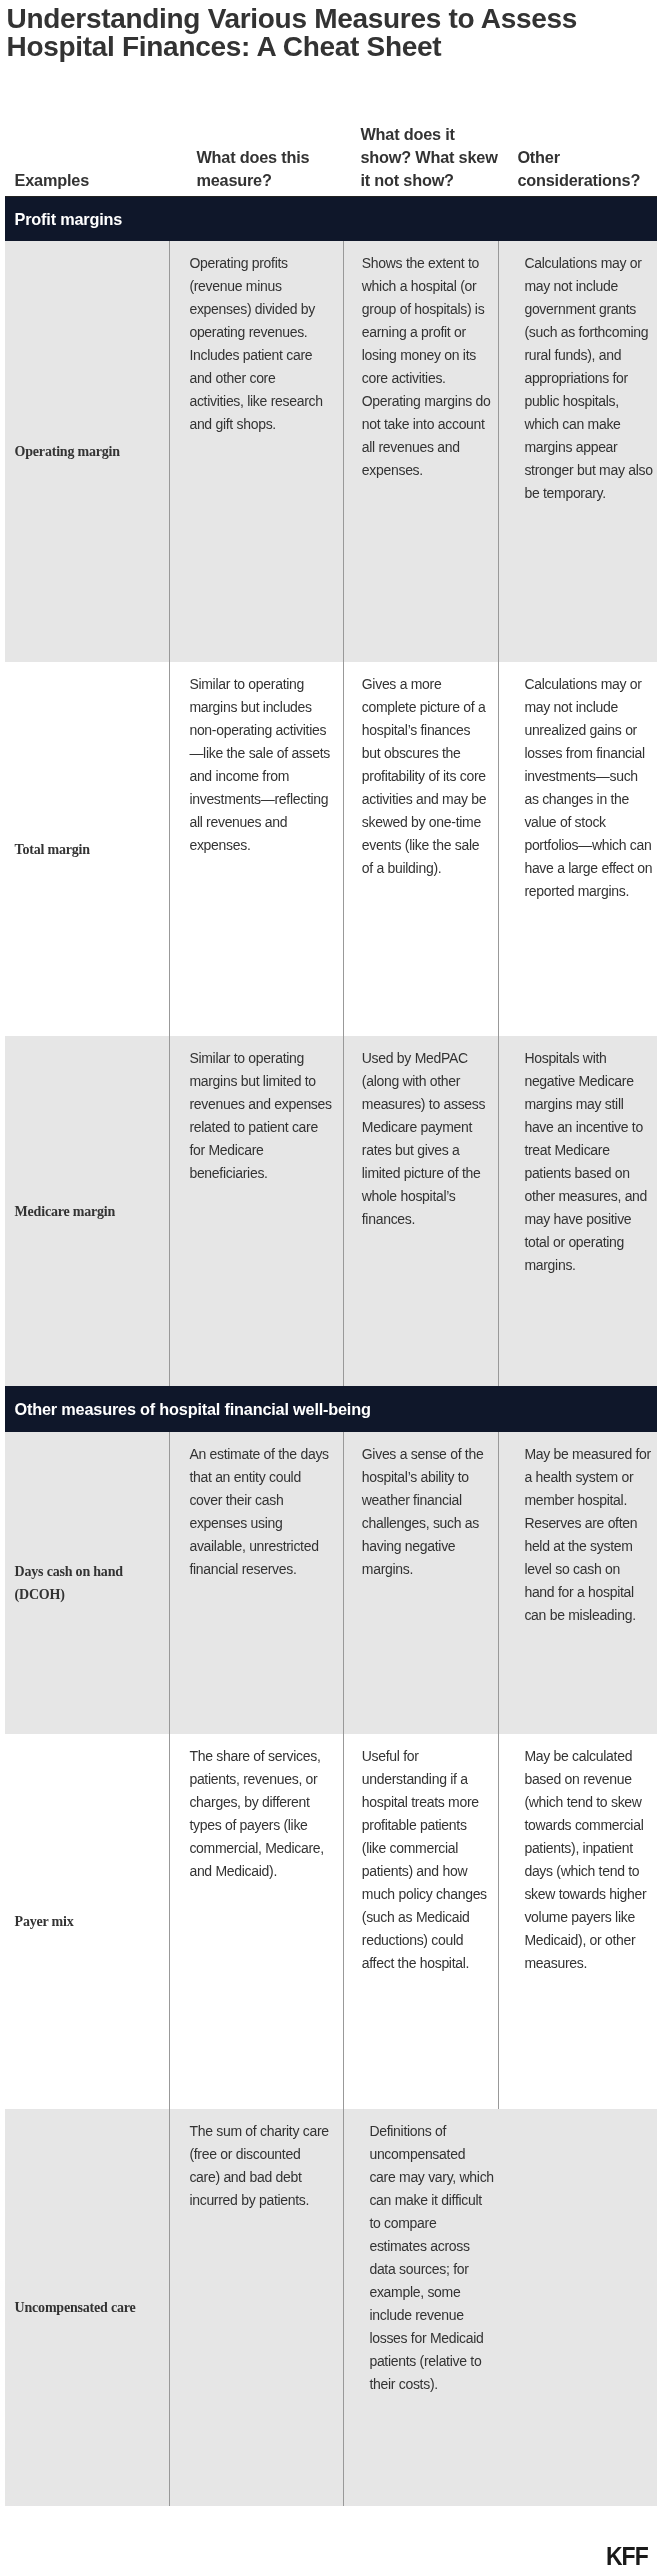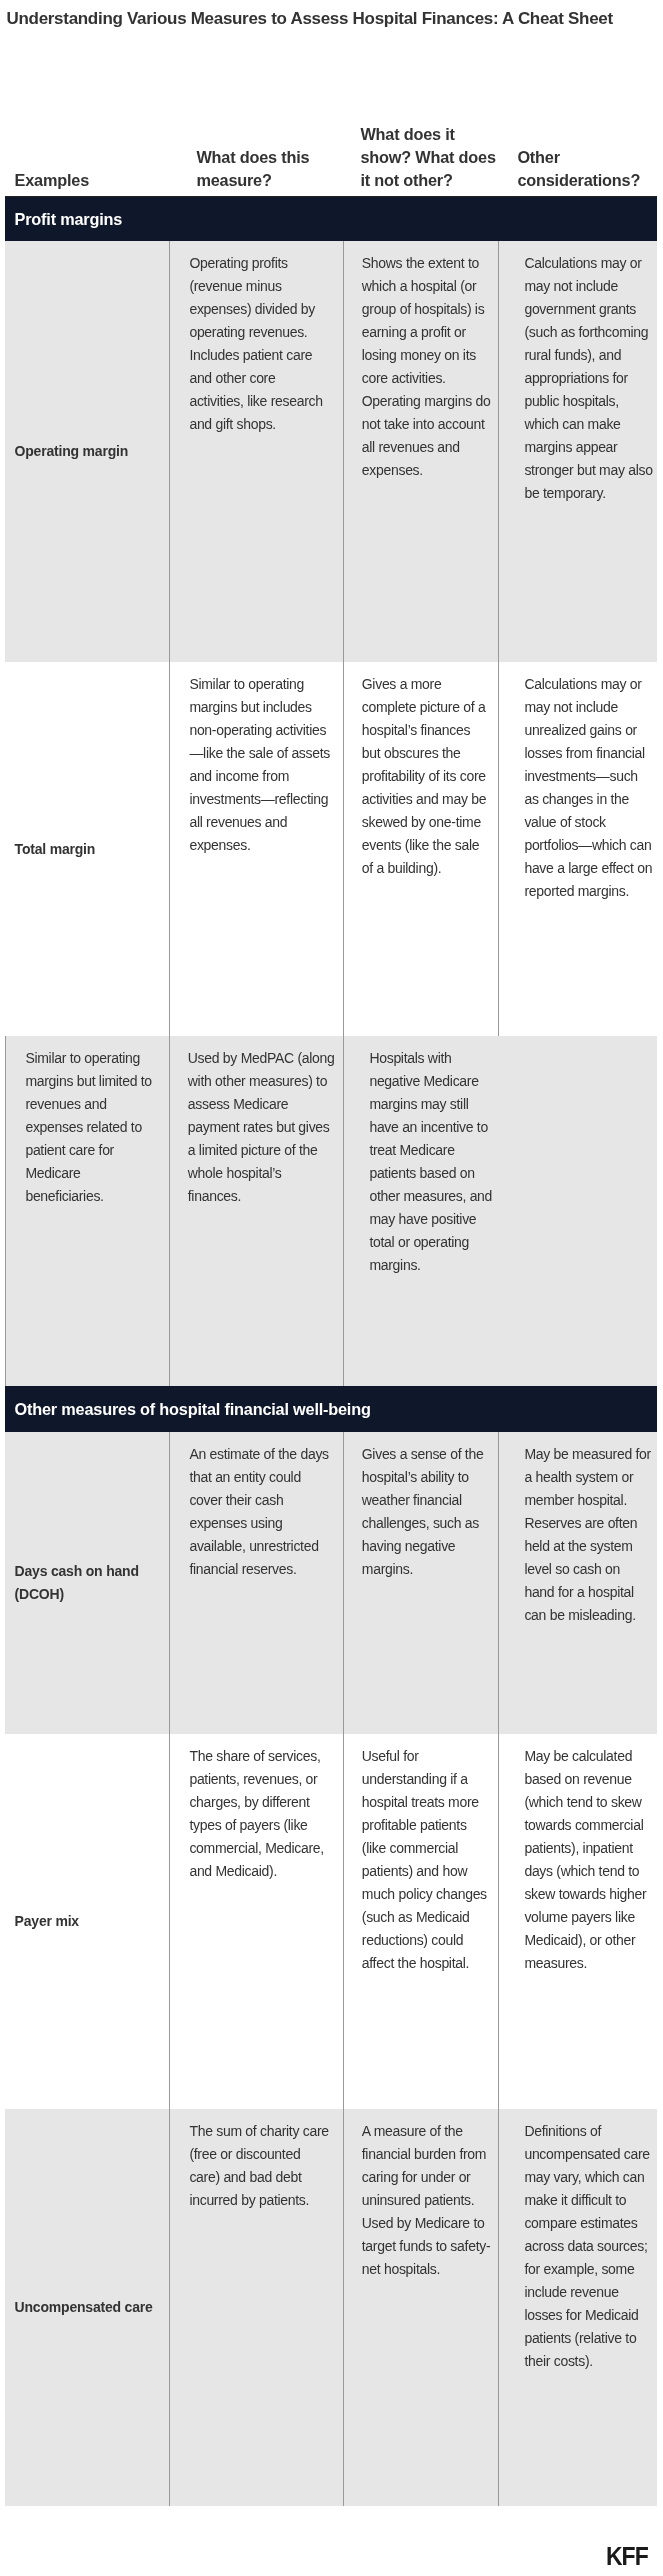--- a/index.html
+++ b/index.html
@@ -9,21 +9,21 @@
       position: relative;
       overflow: hidden;
       font-family: "Liberation Sans", "DejaVu Sans", sans-serif;
       color: #333333;
     }
     .title {
       position: absolute;
       left: 6.5px;
       top: 5.4px;
       width: 652px;
-      font-size: 17px;
+      font-size: 28px;
       font-weight: bold;
       line-height: 28px;
       color: #333333;
       letter-spacing: -0.3px;
       margin: 0;
     }
     .table {
       position: absolute;
       left: 5.4px;
       top: 87px;
@@ -79,20 +79,21 @@
       padding: 11px 11px 0 19px;
       border-left: 1.1px solid #999999;
     }
     .cell.label {
       border-left: none;
       padding: 0 5.4px 0 9.2px;
       display: flex;
       align-items: center;
       font-weight: bold;
       letter-spacing: -0.2px;
+      font-family: Liberation Serif, serif;
     }
     .cell.c3 { padding-left: 17.4px; padding-right: 7.6px; }
     .cell.c4 { padding-left: 25px; padding-right: 4.3px; }
     .logo {
       position: absolute;
       left: 606px;
       top: 2544px;
       font-size: 25px;
       font-weight: bold;
       color: #1a1a1a;
@@ -104,21 +105,21 @@
   </style>
 </head>
 <body>
 
 <h1 class="title">Understanding Various Measures to Assess Hospital Finances: A Cheat Sheet</h1>
 
 <div class="table">
   <div class="thead">
     <div class="th c1">Examples</div>
     <div class="th c2">What does this measure?</div>
-    <div class="th c3">What does it show? What does it not other?</div>
+    <div class="th c3">What does it show? What skew it not show?</div>
     <div class="th c4">Other considerations?</div>
   </div>
 
   <div class="band">
     <span class="band-label">Profit margins</span>
   </div>
 
   <div class="row shade" style="height:421px">
     <div class="cell label">Operating margin</div>
     <div class="cell c2">Operating profits (revenue minus expenses) divided by operating revenues. Includes patient care and other core activities, like research and gift shops.</div>
@@ -127,20 +128,21 @@
   </div>
 
   <div class="row plain" style="height:374px">
     <div class="cell label">Total margin</div>
     <div class="cell c2">Similar to operating margins but includes non-operating activities—like the sale of assets and income from investments—reflecting all revenues and expenses.</div>
     <div class="cell c3">Gives a more complete picture of a hospital’s finances but obscures the profitability of its core activities and may be skewed by one-time events (like the sale of a building).</div>
     <div class="cell c4">Calculations may or may not include unrealized gains or losses from financial investments—such as changes in the value of stock portfolios—which can have a large effect on reported margins.</div>
   </div>
 
   <div class="row shade" style="height:350px">
+    <div class="cell label">Medicare margin</div>
     <div class="cell c2">Similar to operating margins but limited to revenues and expenses related to patient care for Medicare beneficiaries.</div>
     <div class="cell c3">Used by MedPAC (along with other measures) to assess Medicare payment rates but gives a limited picture of the whole hospital’s finances.</div>
     <div class="cell c4">Hospitals with negative Medicare margins may still have an incentive to treat Medicare patients based on other measures, and may have positive total or operating margins.</div>
   </div>
 
   <div class="band second">
     <span class="band-label">Other measures of hospital financial well-being</span>
   </div>
 
   <div class="row shade" style="height:302px">
@@ -153,19 +155,18 @@
   <div class="row plain" style="height:375px">
     <div class="cell label">Payer mix</div>
     <div class="cell c2">The share of services, patients, revenues, or charges, by different types of payers (like commercial, Medicare, and Medicaid).</div>
     <div class="cell c3">Useful for understanding if a hospital treats more profitable patients (like commercial patients) and how much policy changes (such as Medicaid reductions) could affect the hospital.</div>
     <div class="cell c4">May be calculated based on revenue (which tend to skew towards commercial patients), inpatient days (which tend to skew towards higher volume payers like Medicaid), or other measures.</div>
   </div>
 
   <div class="row shade" style="height:397px">
     <div class="cell label">Uncompensated care</div>
     <div class="cell c2">The sum of charity care (free or discounted care) and bad debt incurred by patients.</div>
-    <div class="cell c3">A measure of the financial burden from caring for under or uninsured patients. Used by Medicare to target funds to safety-net hospitals.</div>
     <div class="cell c4">Definitions of uncompensated care may vary, which can make it difficult to compare estimates across data sources; for example, some include revenue losses for Medicaid patients (relative to their costs).</div>
   </div>
 </div>
 
 <div class="logo">KFF</div>
 
 
 </body></html>

